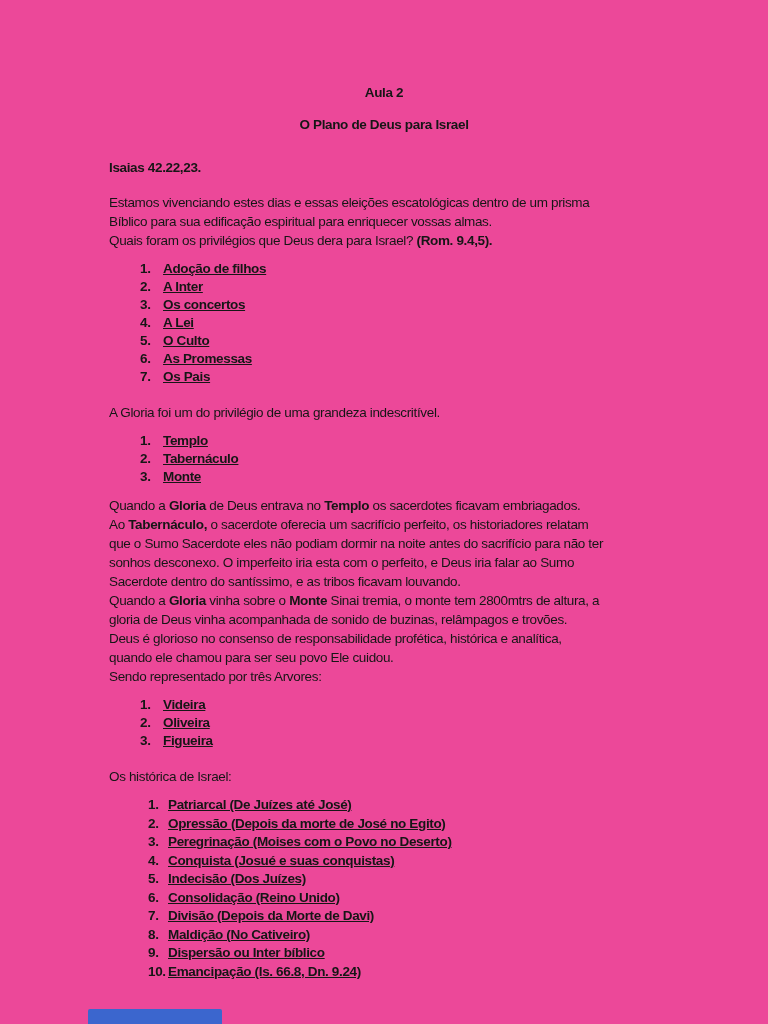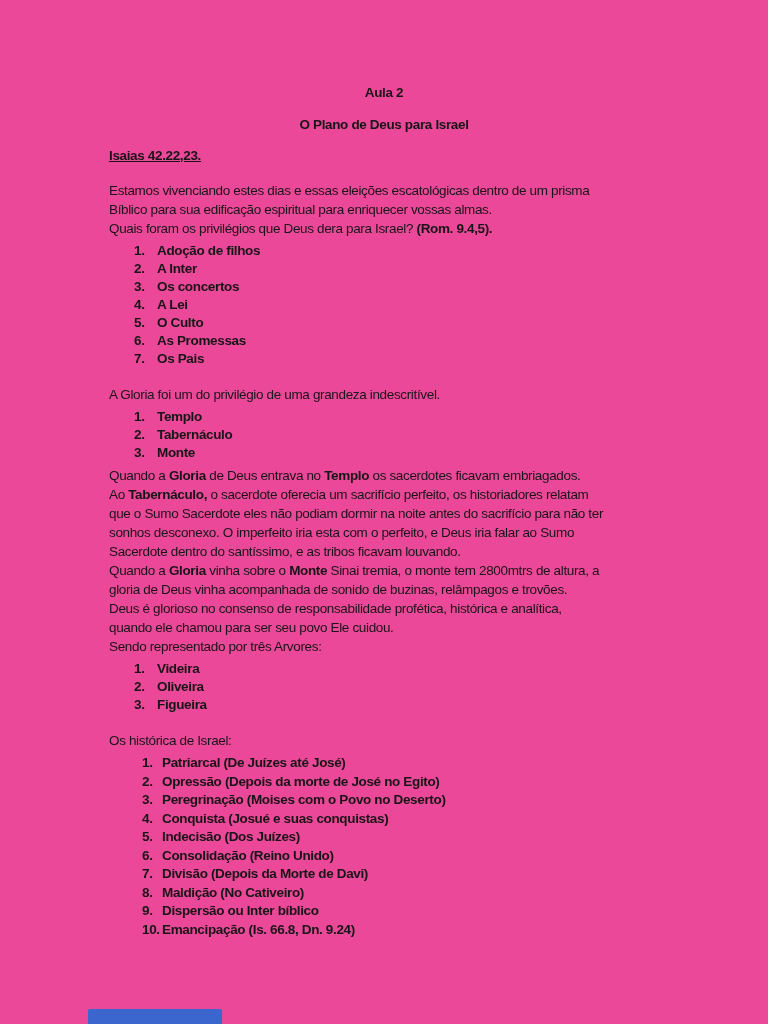--- a/index.html
+++ b/index.html
@@ -18,29 +18,30 @@
   .content {
     padding: 83px 109px 0 109px;
     font-size: 13.5px;
     line-height: 19px;
     letter-spacing: -0.35px;
   }
   p { margin: 0; }
   .center { text-align: center; }
   .b, .rich .b { font-weight: bold; }
   .title-gap   { margin-top: 13px; }
-  .ref-gap     { margin-top: 12px; text-decoration: underline; }
+  .ref-gap     { margin-top: 24px; }
   .intro-gap   { margin-top: 16px; }
   .sec-gap     { margin-top: 17px; }
   .indent1     { padding-left: 22px; }
 
   ol.doc-list {
     list-style: none;
-    margin: 4px; padding: 0;
+    margin: 10px; padding: 0;
     counter-reset: n;
+    text-decoration: underline;
   }
   ol.doc-list li {
     counter-increment: n;
     font-weight: bold;
     line-height: 18px;
   }
   ol.doc-list li::before {
     content: counter(n) ".";
     display: inline-block;
   }

